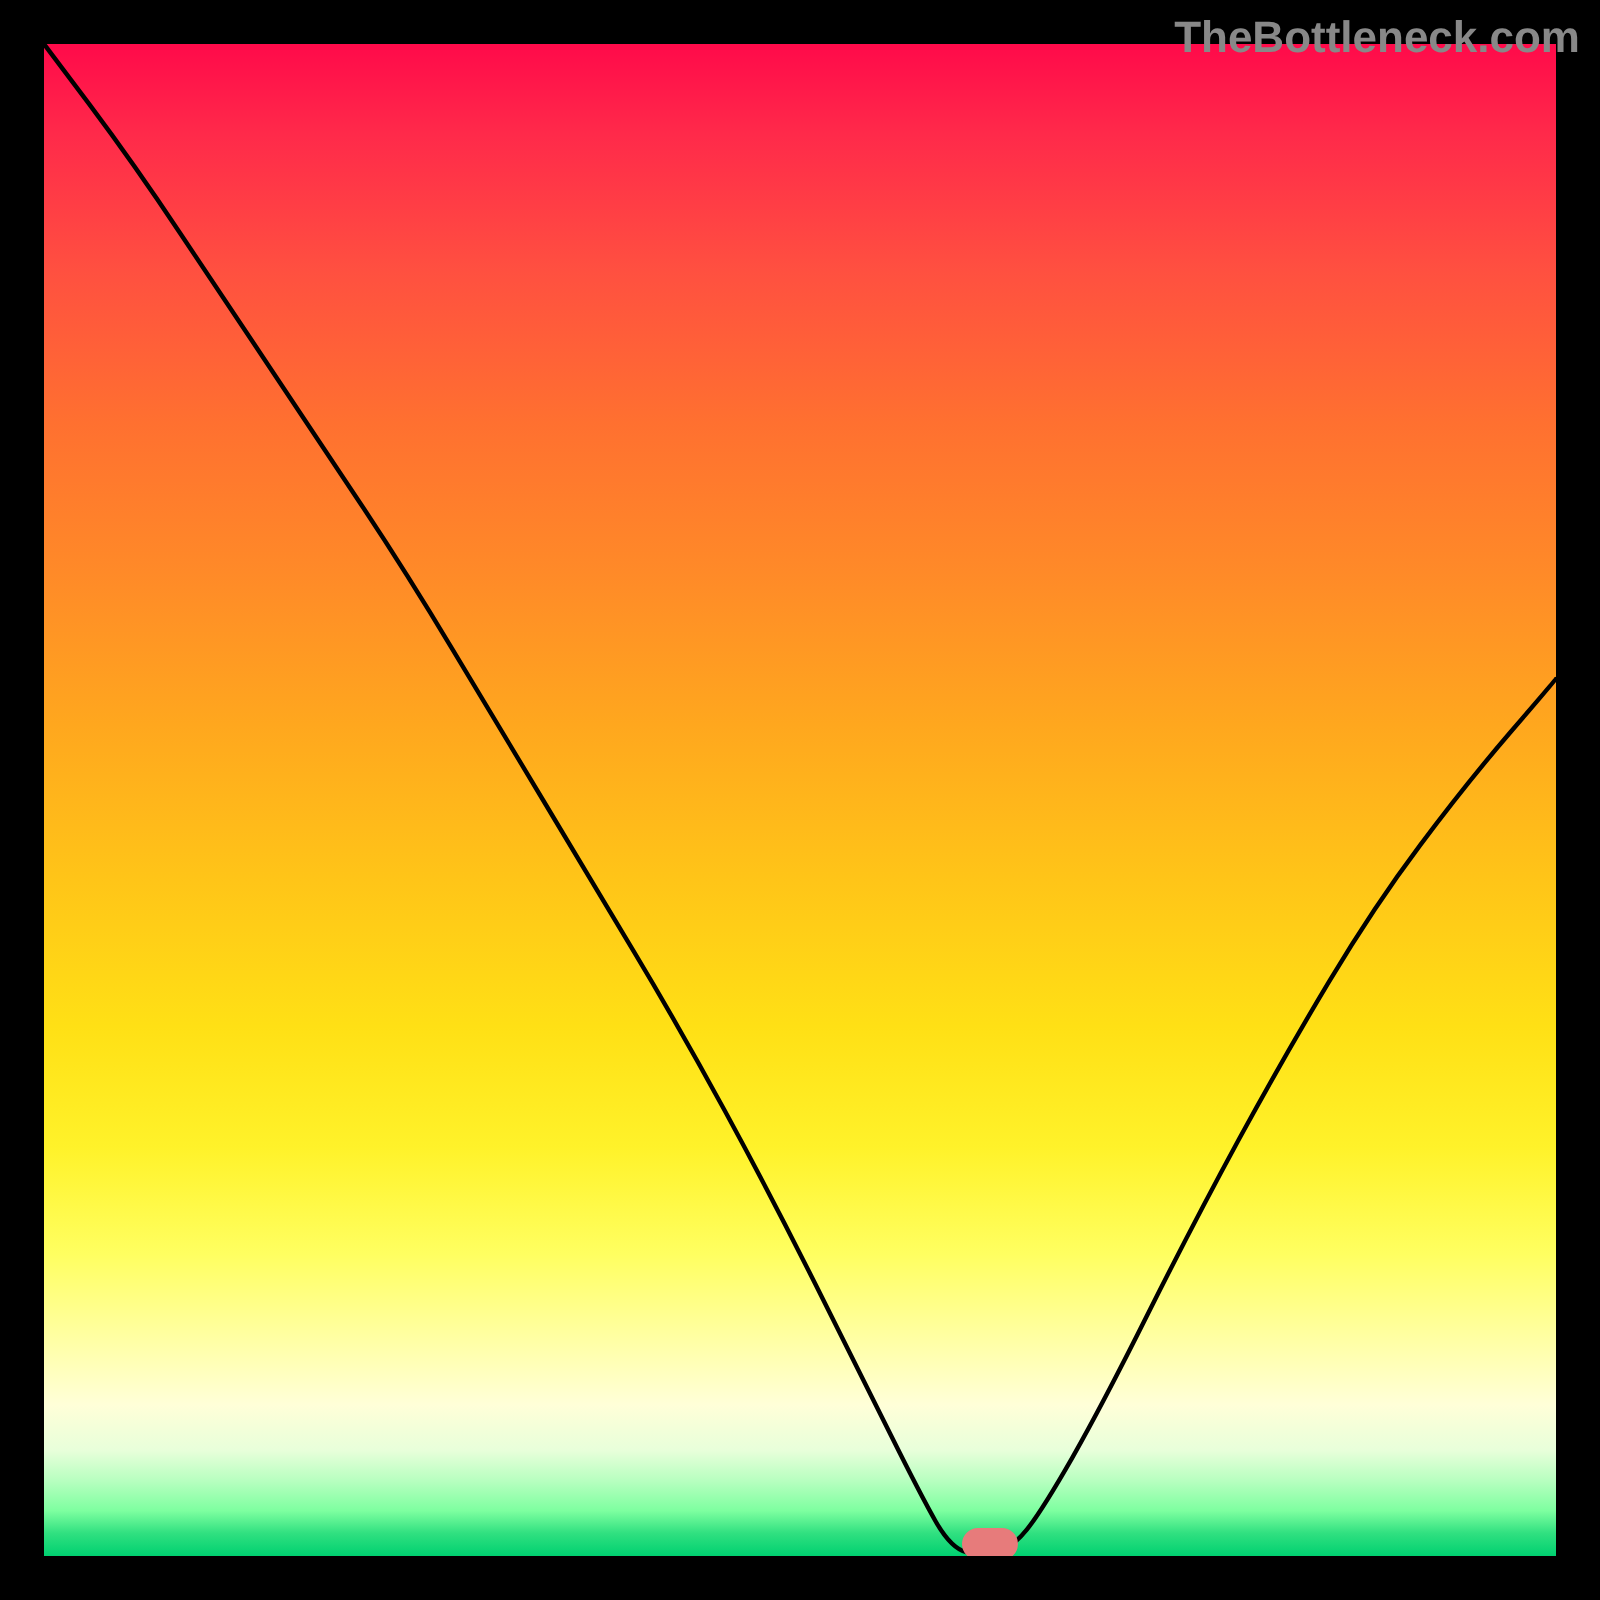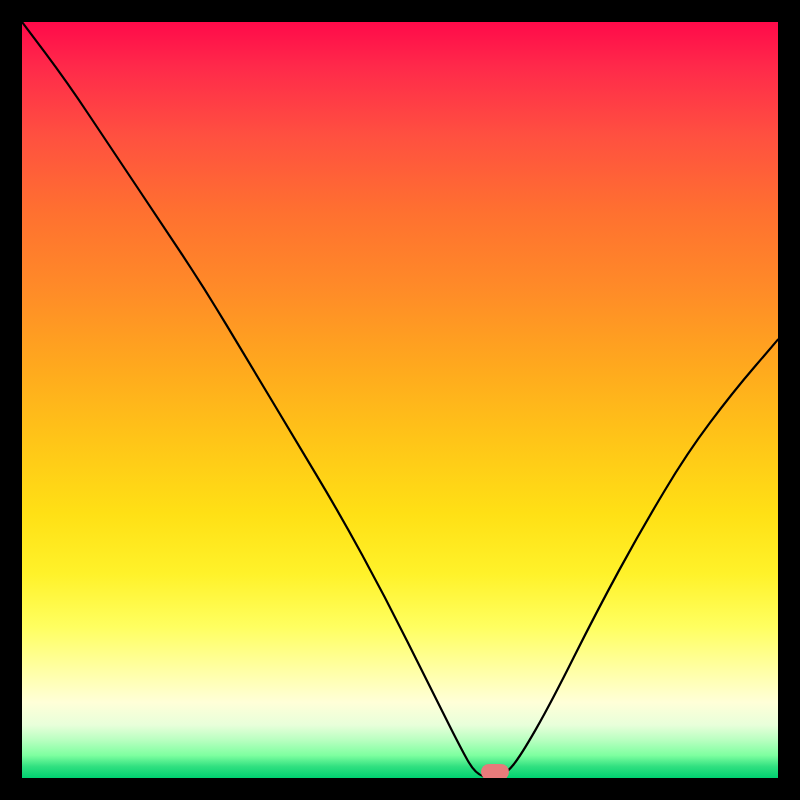--- a/index.html
+++ b/index.html
@@ -68,20 +68,21 @@
     width: 28px;
     height: 16px;
     border-radius: 8px;
     transform: translate(-50%, -50%);
   }
 </style>
 </head>
 <body>
 
 <div class="chart-container">
+  <div class="watermark">TheBottleneck.com</div>
   <div class="plot-area">
     <div class="gradient-bg"></div>
     <svg class="curve-svg" id="curve-svg" viewBox="0 0 756 756" preserveAspectRatio="none">
       <path id="curve-path" class="curve-path" d="M 0.0 0.0 Q 0.0 0.0 22.7 30.2 Q 45.4 60.5 68.0 94.5 Q 90.7 128.5 113.4 162.5 Q 136.1 196.6 158.8 230.6 Q 181.4 264.6 204.1 302.4 Q 226.8 340.2 249.5 378.0 Q 272.2 415.8 294.8 453.6 Q 317.5 491.4 340.2 533.0 Q 362.9 574.6 385.6 619.9 Q 408.2 665.3 423.4 695.5 Q 438.5 725.8 446.0 739.0 Q 453.6 752.2 461.2 754.1 Q 468.7 756.0 476.3 754.1 Q 483.8 752.2 491.4 742.8 Q 499.0 733.3 514.1 706.9 Q 529.2 680.4 551.9 635.0 Q 574.6 589.7 597.2 548.1 Q 619.9 506.5 642.6 468.7 Q 665.3 430.9 688.0 400.7 Q 710.6 370.4 733.3 344.0 T 756.0 317.5"></path>
     </svg>
     <div class="marker" id="marker" style="left: 472.5px; top: 749.952px; background: rgb(231, 123, 123);"></div>
   </div>
 </div>
 
 </body></html>

